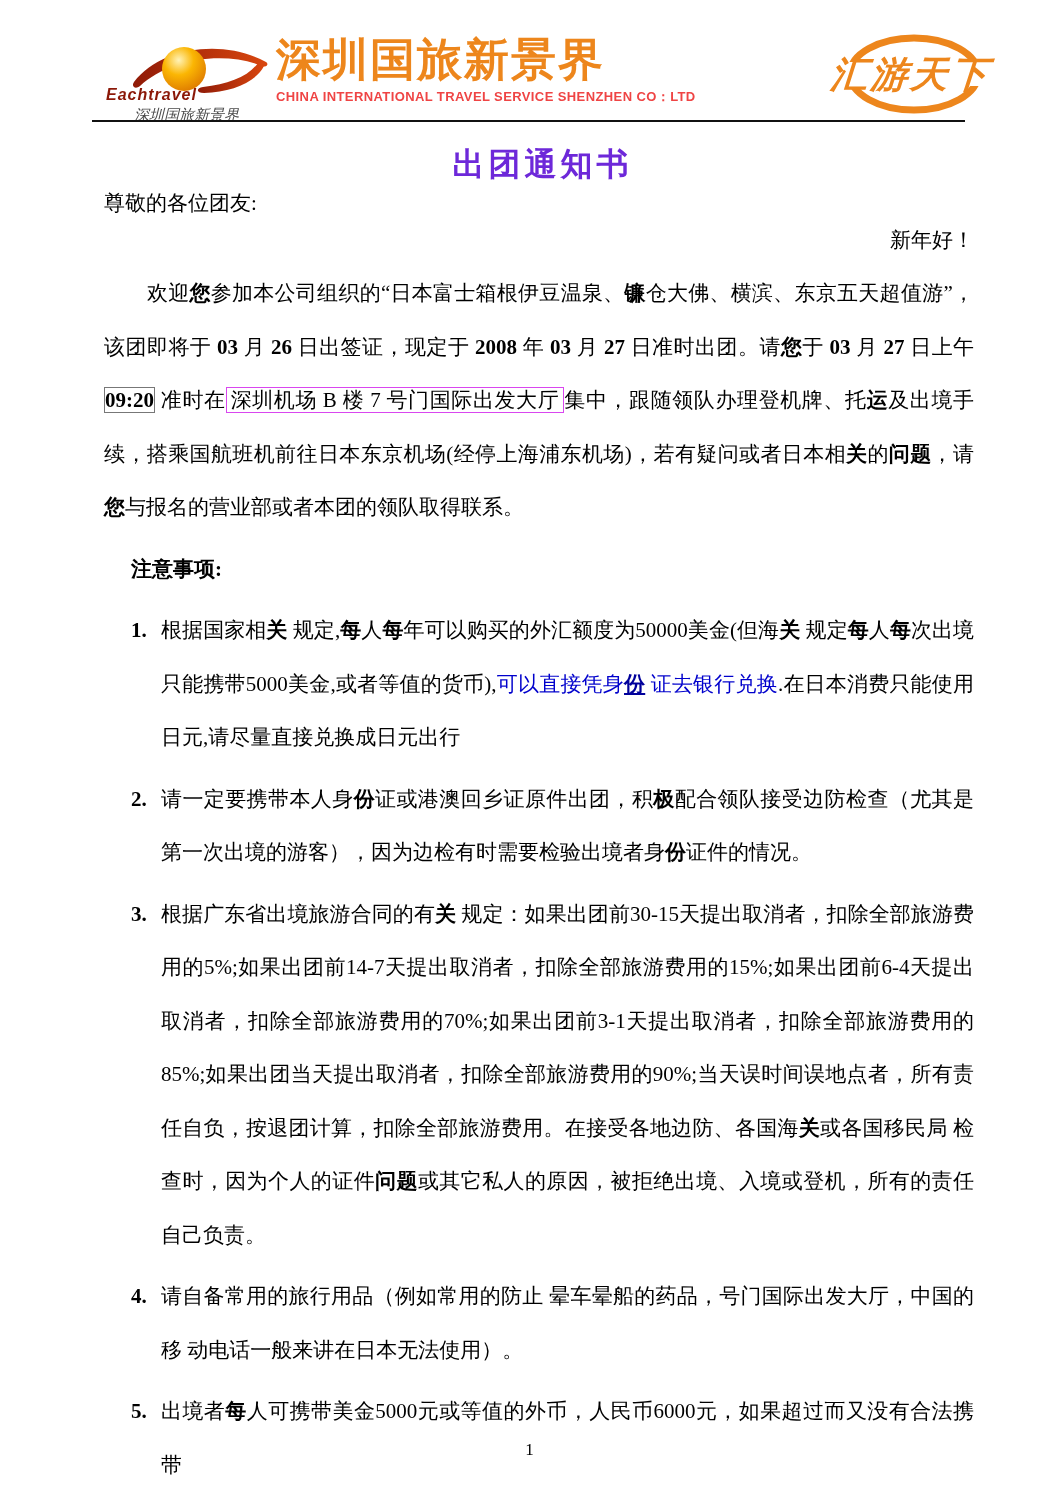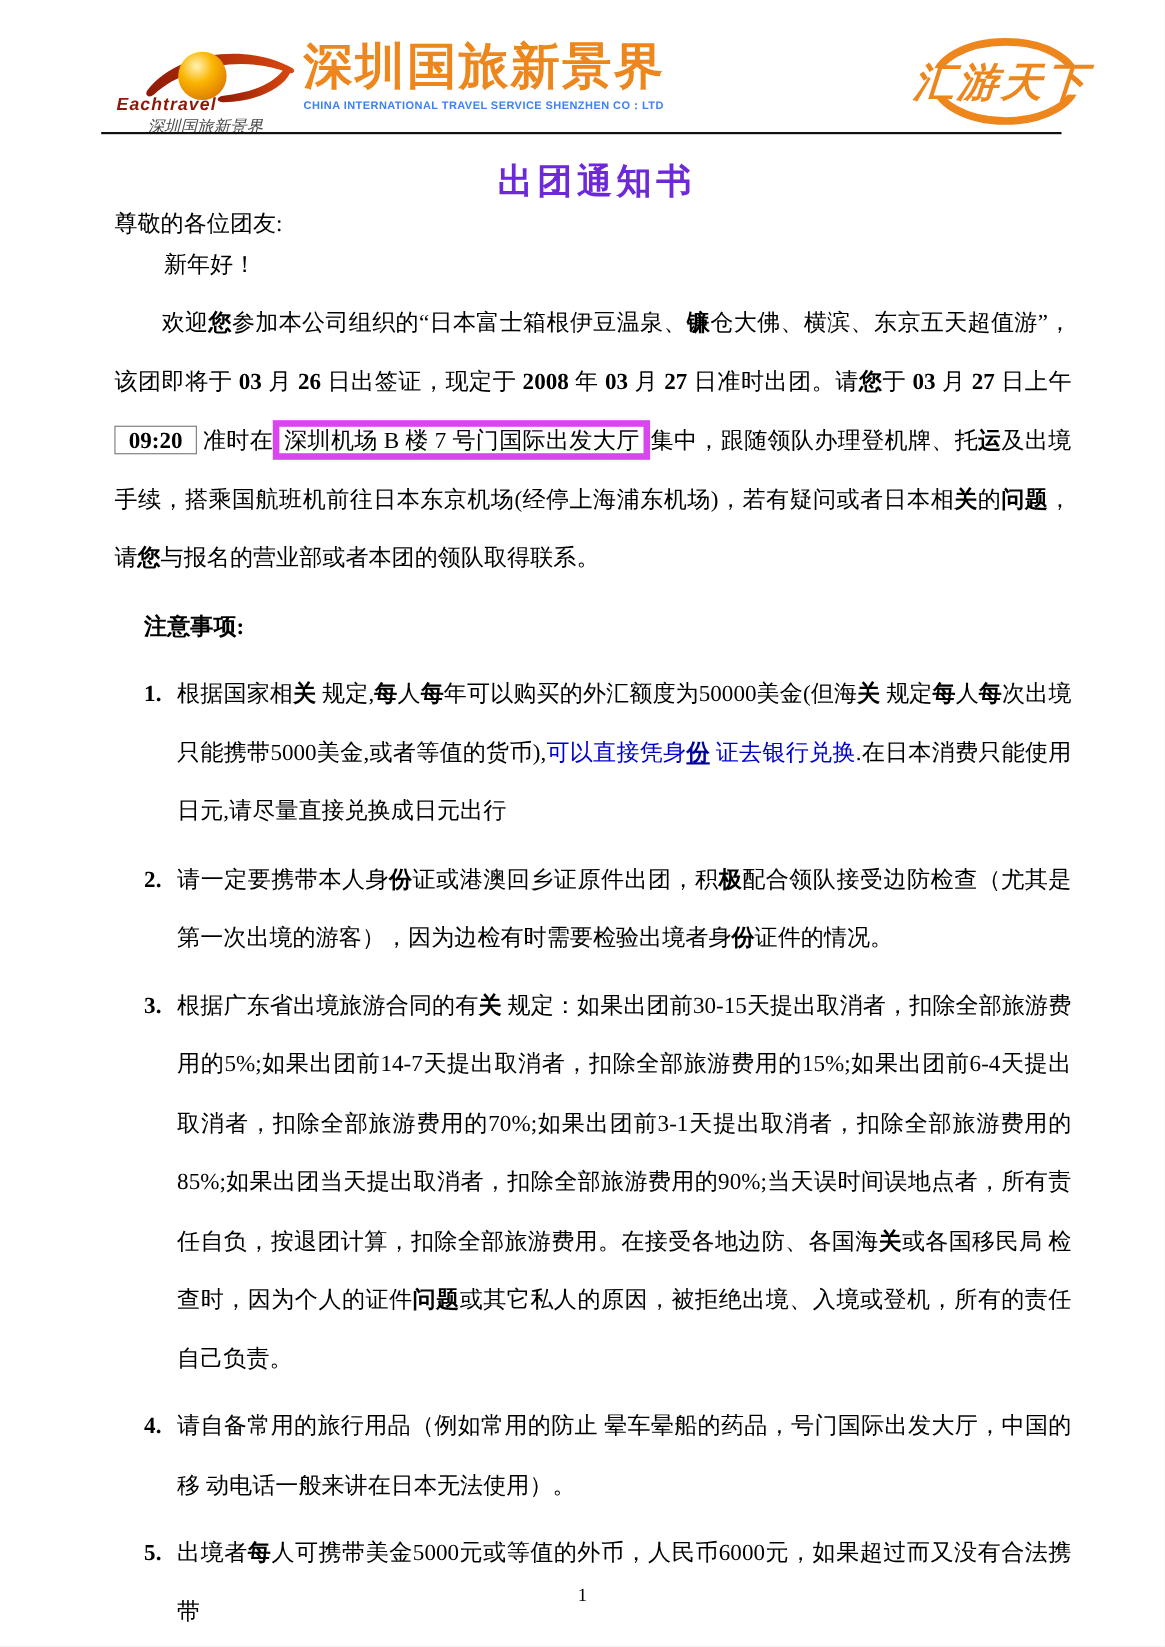--- a/index.html
+++ b/index.html
@@ -10,48 +10,48 @@
   }
   
   .logo-left{position:absolute;left:104px;top:36px;width:180px;height:88px;}
   .logo-center{position:absolute;left:276px;top:36px;width:350px;}
   .cits-cn{
     font-family:"Liberation Sans","DejaVu Sans",sans-serif;
     font-size:45px;line-height:48px;font-weight:bold;color:#ED861C;letter-spacing:2px;white-space:nowrap;
   }
   .cits-en{
     font-family:"Liberation Sans","DejaVu Sans",sans-serif;
-    font-size:10px;line-height:15px;font-weight:600;color:#3b82f6;letter-spacing:0.4px;margin-top:5px;white-space:nowrap;
+    font-size:13px;line-height:15px;font-weight:600;color:#ef4444;letter-spacing:0.4px;margin-top:5px;white-space:nowrap;
   }
   .logo-right{position:absolute;left:812px;top:28px;width:205px;height:92px;}
   .header-rule{position:absolute;left:92px;top:120px;width:873px;height:2px;background:#111;}
   
   .doc-title{
     position:absolute;left:0;top:130px;width:100%;margin:13px;text-align:center;
     font-family:"Liberation Sans","DejaVu Sans",sans-serif;
     font-size:32px;font-weight:bold;letter-spacing:4px;color:#6d28d9;
   }
   
   .content{
     position:absolute;left:104px;top:185px;width:870px;
     font-size:21px;line-height:53.5px;
   }
   .salutation{margin:0;line-height:37px;}
-  .greeting{margin:0;padding-left:45px;line-height:37px;}
+  .greeting{margin:0;padding-left:45px;line-height:37px;text-align:right;}
   .intro{margin:8px 0 0;text-indent:43px;text-align:justify;}
   .notes-heading{margin:8px 0 0;padding-left:27px;font-weight:bold;}
   ol.notes{margin:0;padding:0 0 0 27px;list-style:none;}
   ol.notes li{display:flex;align-items:flex-start;margin-top:8px;}
   .num{flex:0 0 30px;font-weight:bold;}
   .note-text{flex:1;text-align:justify;}
   
   .seg-n{}
   .seg-b{font-weight:bold;}
-  .seg-x{border:6px solid #d946ef;padding:0 4px;}
-  .seg-xb{border:1px solid #777;padding:0 12px;font-weight:bold;}
+  .seg-x{border:1px solid #d946ef;padding:0 4px;}
+  .seg-xb{border:1px solid #777;padding:0 0;font-weight:bold;}
   .seg-l{color:#0000CC;cursor:pointer;}
   .seg-lb{color:#00009B;font-weight:bold;text-decoration:underline;cursor:pointer;}
   
   .page-number{position:absolute;left:0;top:1440px;width:100%;text-align:center;font-size:17px;}
 </style>
 </head>
 <body>
 
 <div class="page">
 

